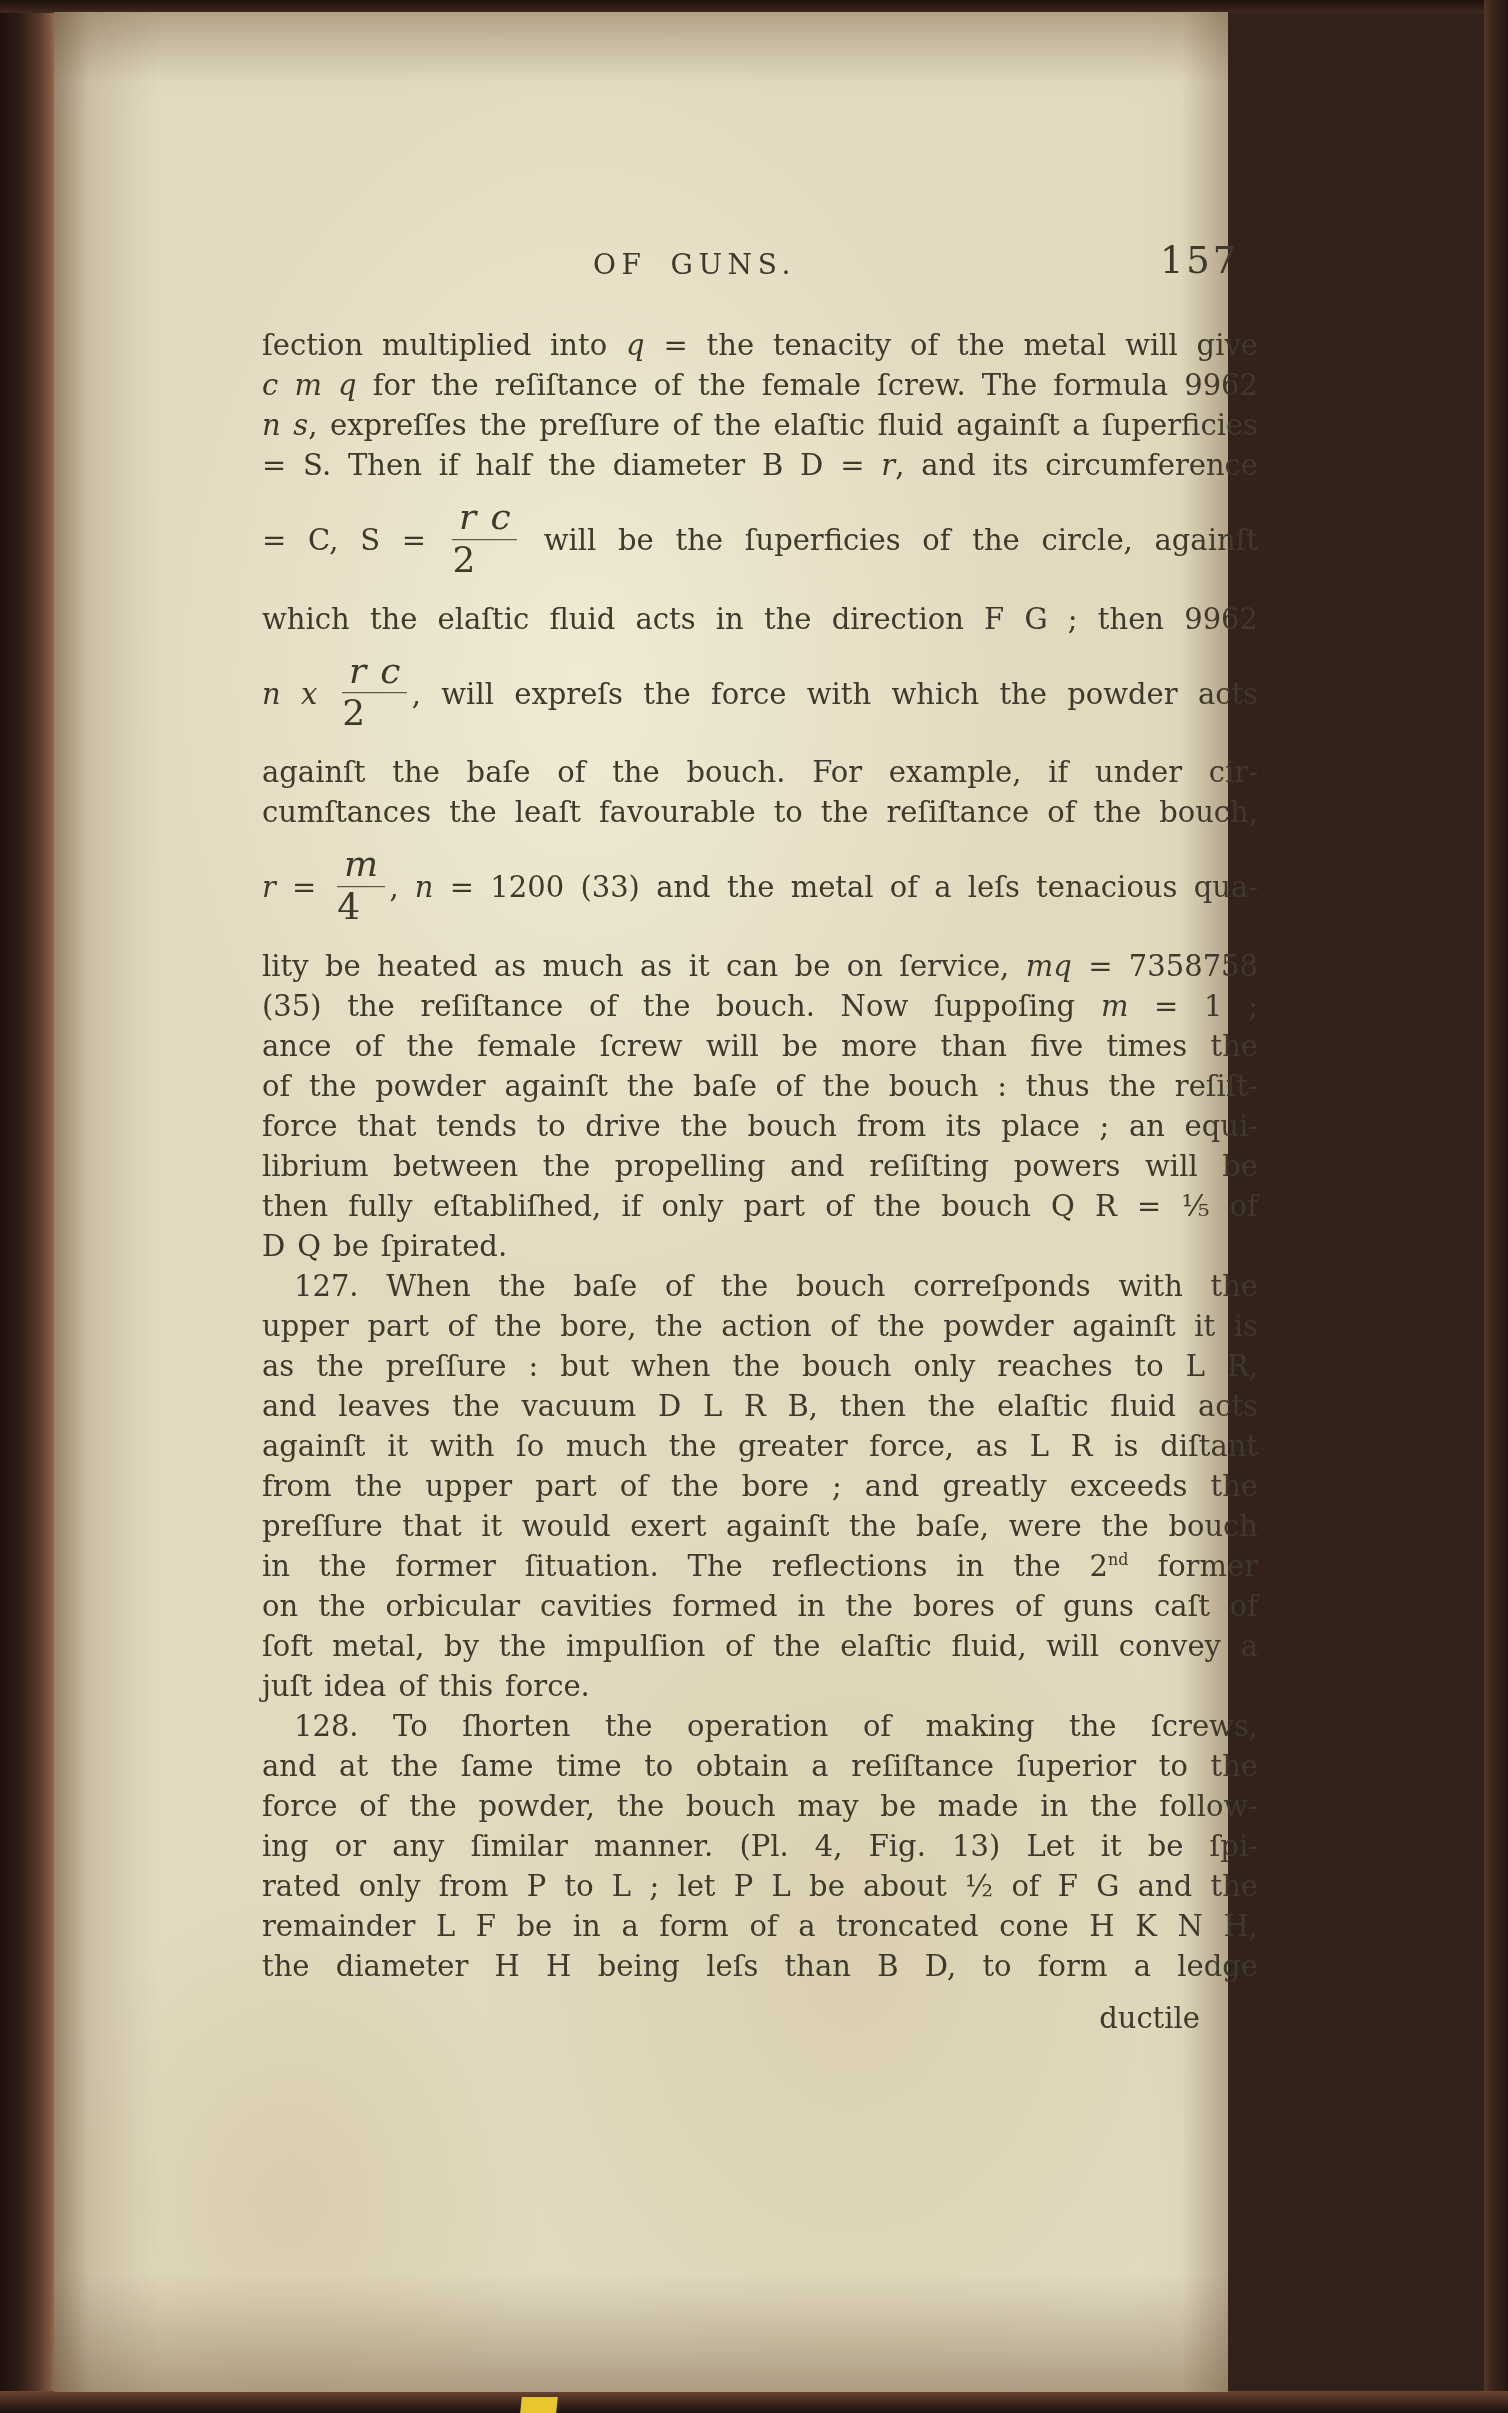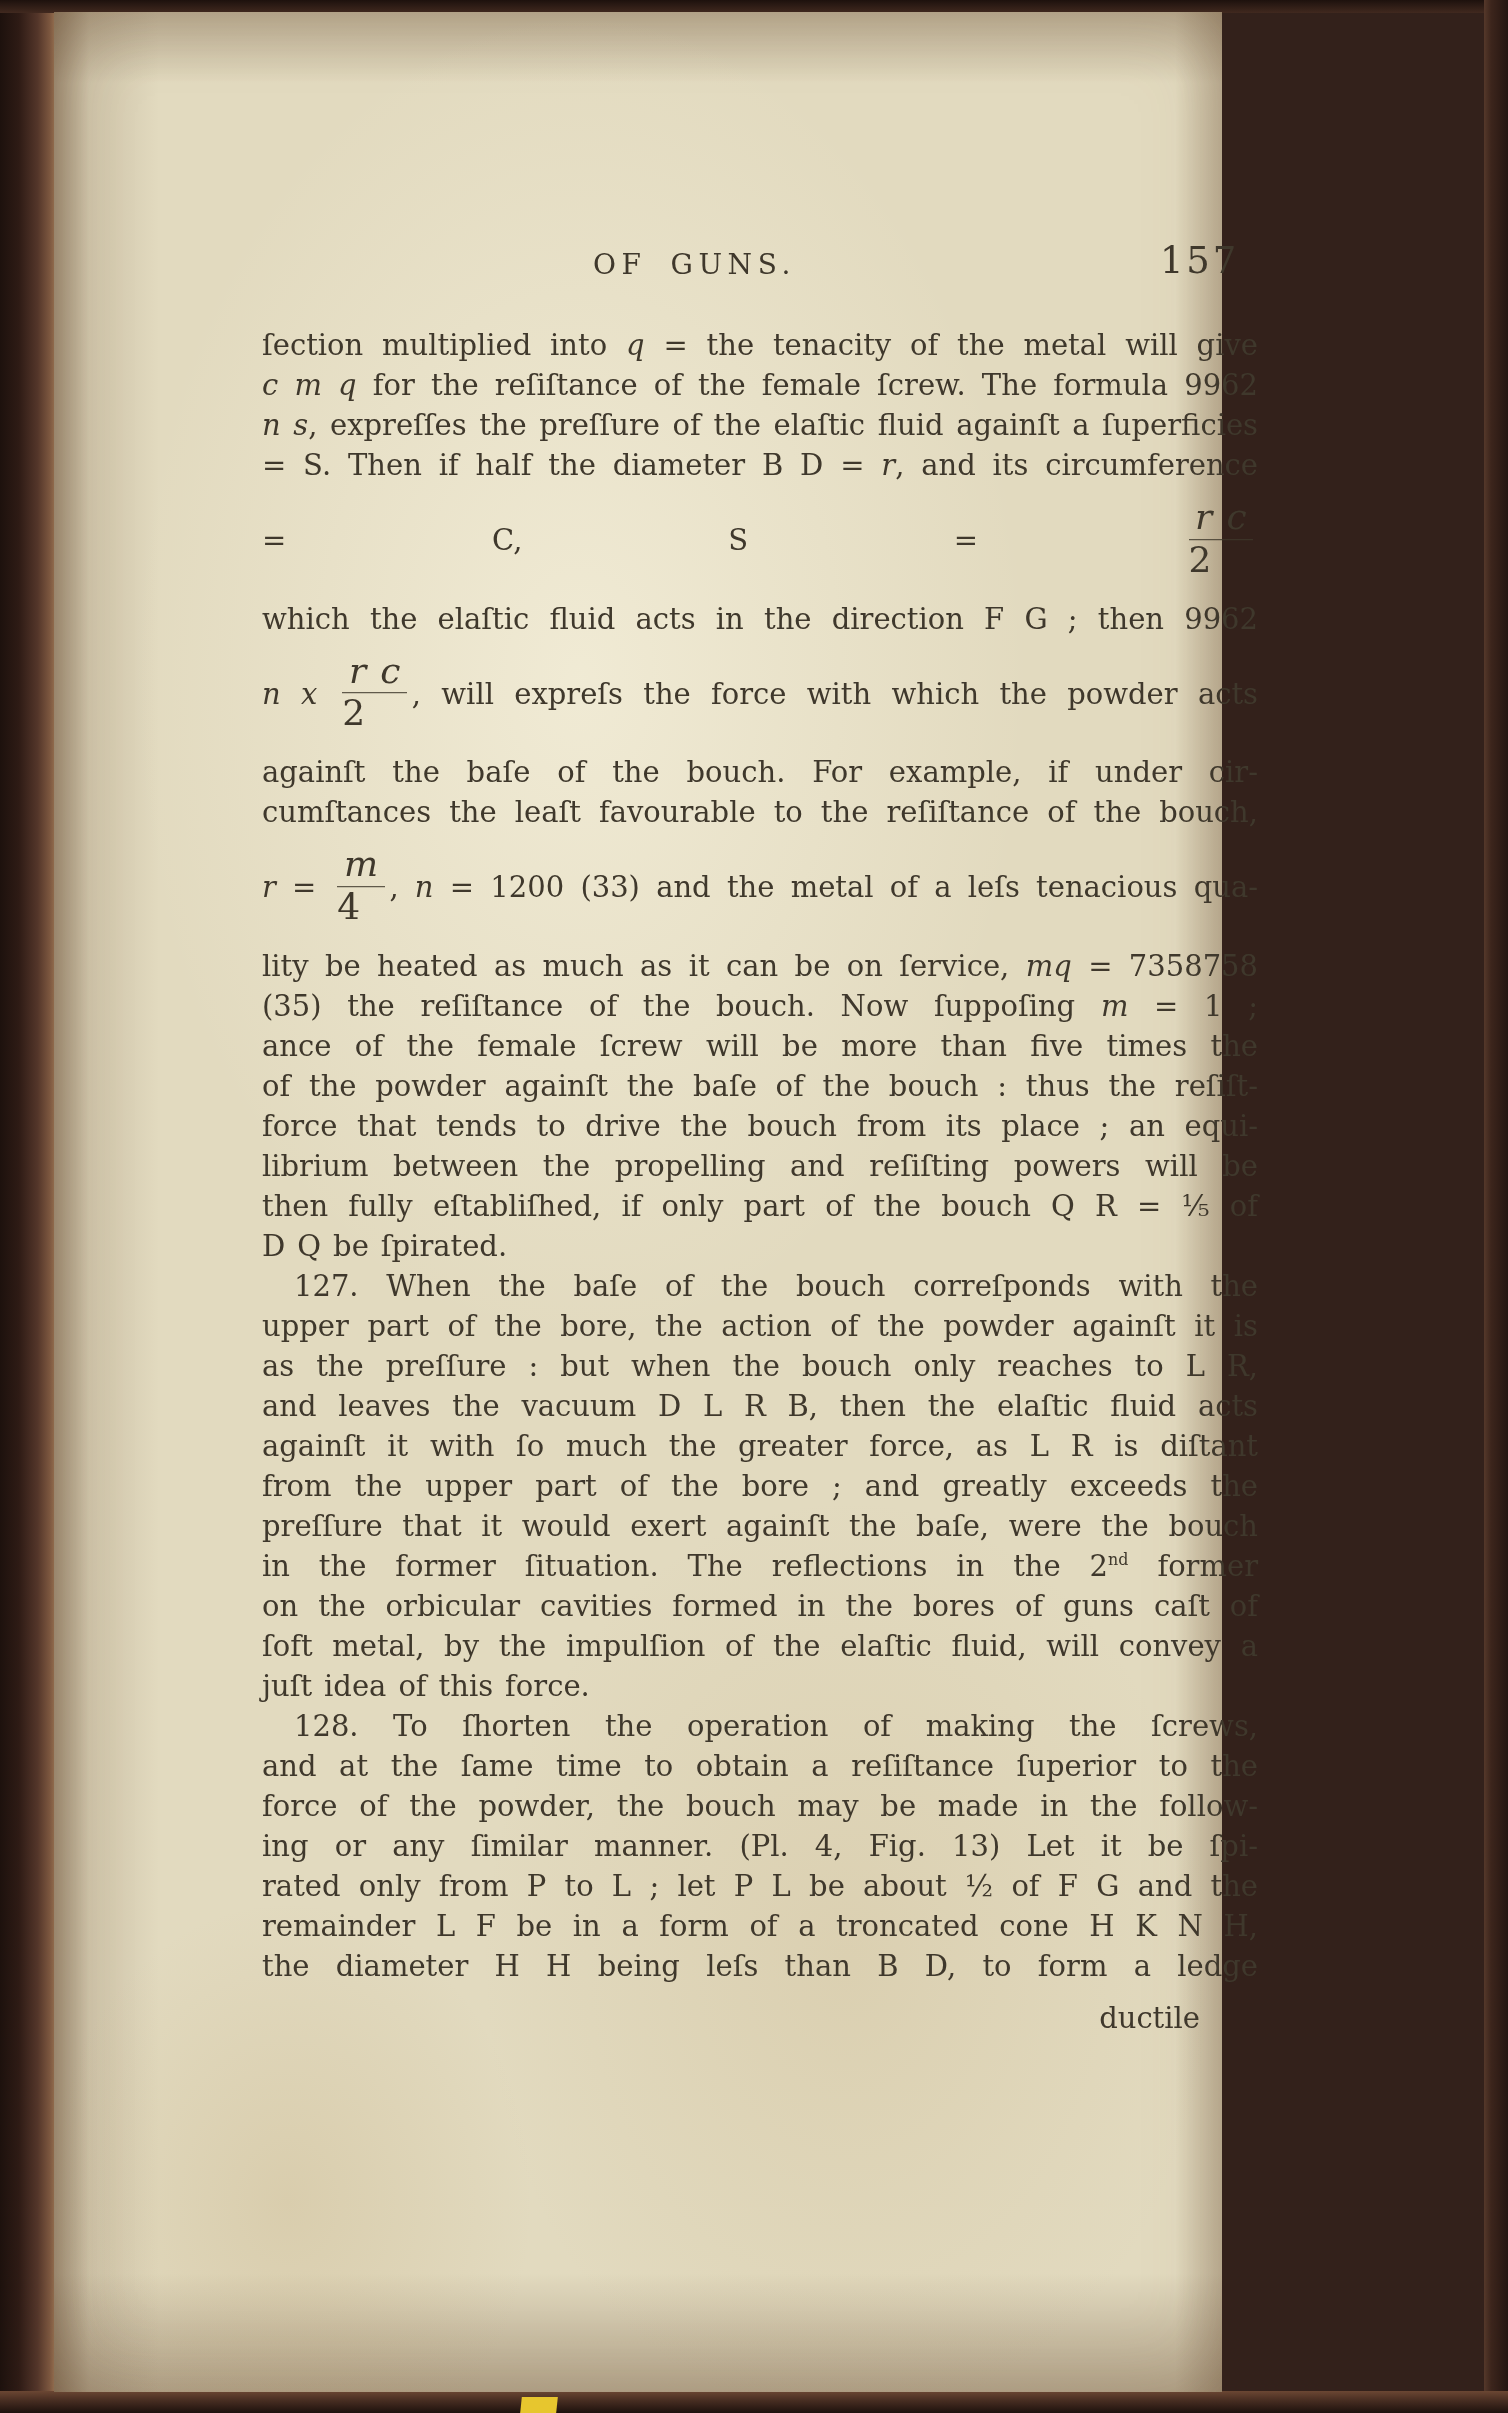--- a/index.html
+++ b/index.html
@@ -35,20 +35,21 @@
     background:
       radial-gradient(ellipse 55% 40% at 45% 28%, rgba(252,248,230,0.55), rgba(252,248,230,0) 70%),
       radial-gradient(ellipse 45% 28% at 68% 82%, rgba(176,146,92,0.14), transparent 70%),
       radial-gradient(ellipse 30% 18% at 20% 92%, rgba(176,146,92,0.18), transparent 70%),
       linear-gradient(90deg, rgba(86,58,36,0.50) 0%, rgba(86,58,36,0.14) 3%, rgba(86,58,36,0) 9%),
       linear-gradient(270deg, rgba(86,58,36,0.28) 0%, rgba(86,58,36,0) 4%),
       linear-gradient(180deg, rgba(86,58,36,0.30) 0%, rgba(86,58,36,0) 3%),
       linear-gradient(0deg, rgba(86,58,36,0.34) 0%, rgba(86,58,36,0) 5%),
       var(--paper);
     box-shadow: inset 0 0 84px rgba(120,88,48,0.18);
+    padding-left: 6px;
   }
   .content{position:absolute;left:208px;top:236px;width:996px;color:var(--ink);}
   .header-row{position:relative;height:51px;}
   .running-title{
     position:absolute;left:0;right:131px;text-align:center;
     font-size:28px;letter-spacing:5.6px;word-spacing:9.4px;
   }
   .page-number{position:absolute;right:19px;top:-9.4px;font-size:37px;letter-spacing:2.8px;}
   .body-text{margin-top:26px;font-size:29px;line-height:40px;word-spacing:2.8px;}
   .line{text-align:justify;text-align-last:justify;}
@@ -83,21 +84,21 @@
     <div class="header-row">
       <div class="running-title">OF GUNS.</div>
       <div class="page-number">157</div>
     </div>
     <div class="body-text">
         <div>
           <div class="line"><span>ſection multiplied into </span><span class="it">q</span><span> = the tenacity of the metal will give</span></div>
           <div class="line"><span class="it">c m q</span><span> for the reſiſtance of the female ſcrew. The formula 9962</span></div>
           <div class="line"><span class="it">n s</span><span>, expreſſes the preſſure of the elaſtic fluid againſt a ſuperficies</span></div>
           <div class="line"><span>= S. Then if half the diameter B D = </span><span class="it">r</span><span>, and its circumference</span></div>
-          <div class="line tall"><span>= C, S = </span><span class="frac"><span class="num">r c</span><span class="den">2</span></span></div>
+          <div class="line tall"><span>= C, S = </span><span class="frac"><span class="num">r c</span><span class="den">2</span></span><span> will be the ſuperficies of the circle, againſt</span></div>
           <div class="line"><span>which the elaſtic fluid acts in the direction F G ; then 9962</span></div>
           <div class="line tall"><span class="it">n x</span><span> </span><span class="frac"><span class="num">r c</span><span class="den">2</span></span><span>, will expreſs the force with which the powder acts</span></div>
           <div class="line"><span>againſt the baſe of the bouch. For example, if under cir-</span></div>
           <div class="line"><span>cumſtances the leaſt favourable to the reſiſtance of the bouch,</span></div>
           <div class="line tall"><span class="it">r</span><span> = </span><span class="frac"><span class="num">m</span><span class="den">4</span></span><span>, </span><span class="it">n</span><span> = 1200 (33) and the metal of a leſs tenacious qua-</span></div>
           <div class="line"><span>lity be heated as much as it can be on ſervice, </span><span class="it">mq</span><span> = 7358758</span></div>
           <div class="line"><span>(35) the reſiſtance of the bouch. Now ſuppoſing </span><span class="it">m</span><span> = 1 ;</span></div>
           <div class="line"><span>ance of the female ſcrew will be more than five times the</span></div>
           <div class="line"><span>of the powder againſt the baſe of the bouch : thus the reſiſt-</span></div>
           <div class="line"><span>force that tends to drive the bouch from its place ; an equi-</span></div>

